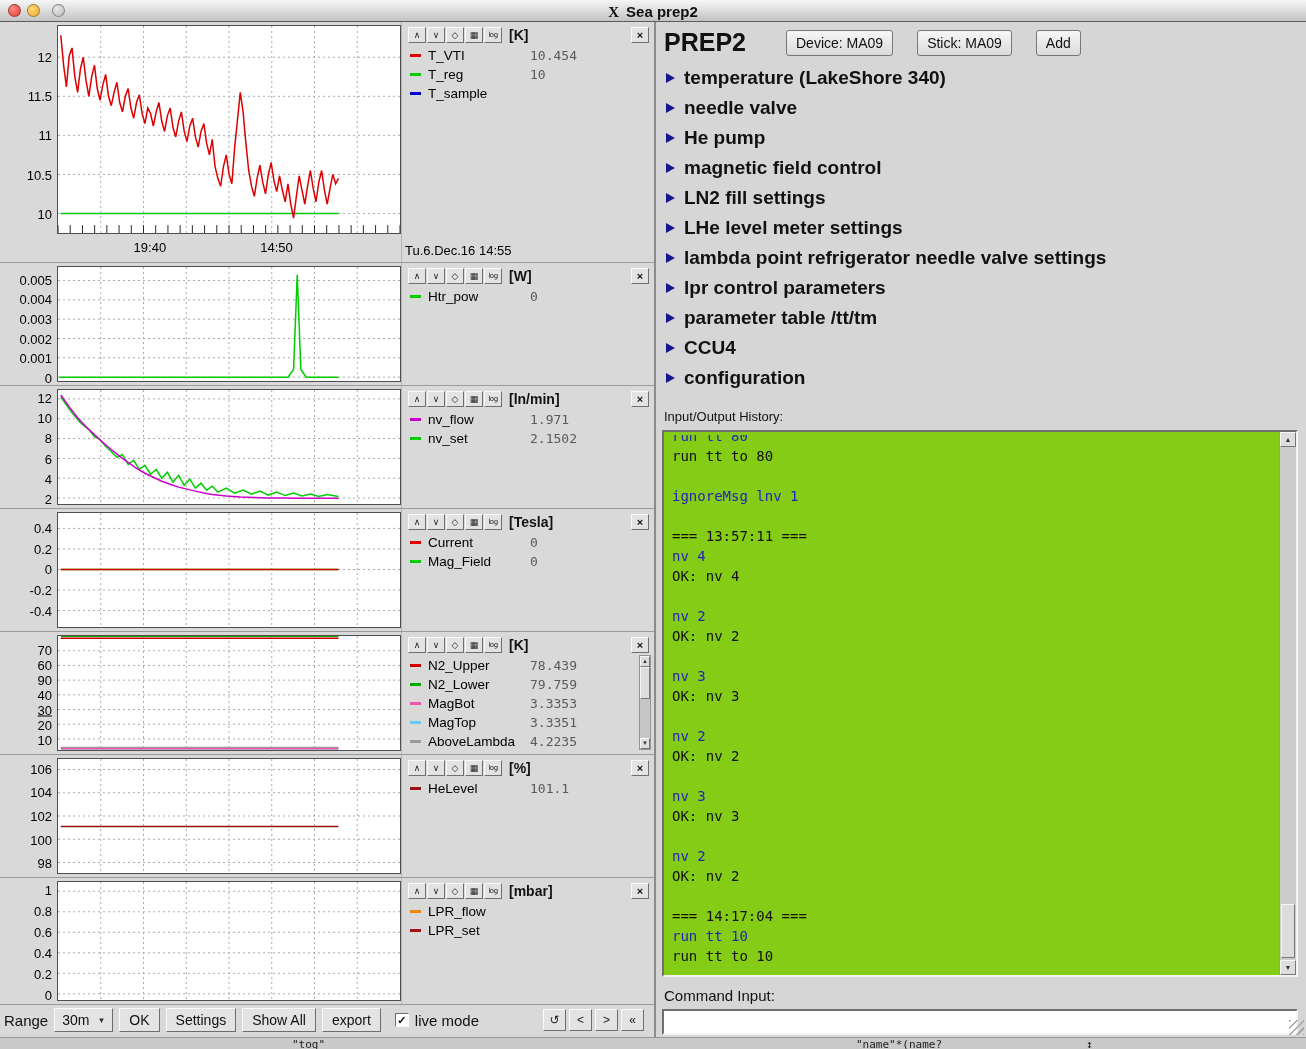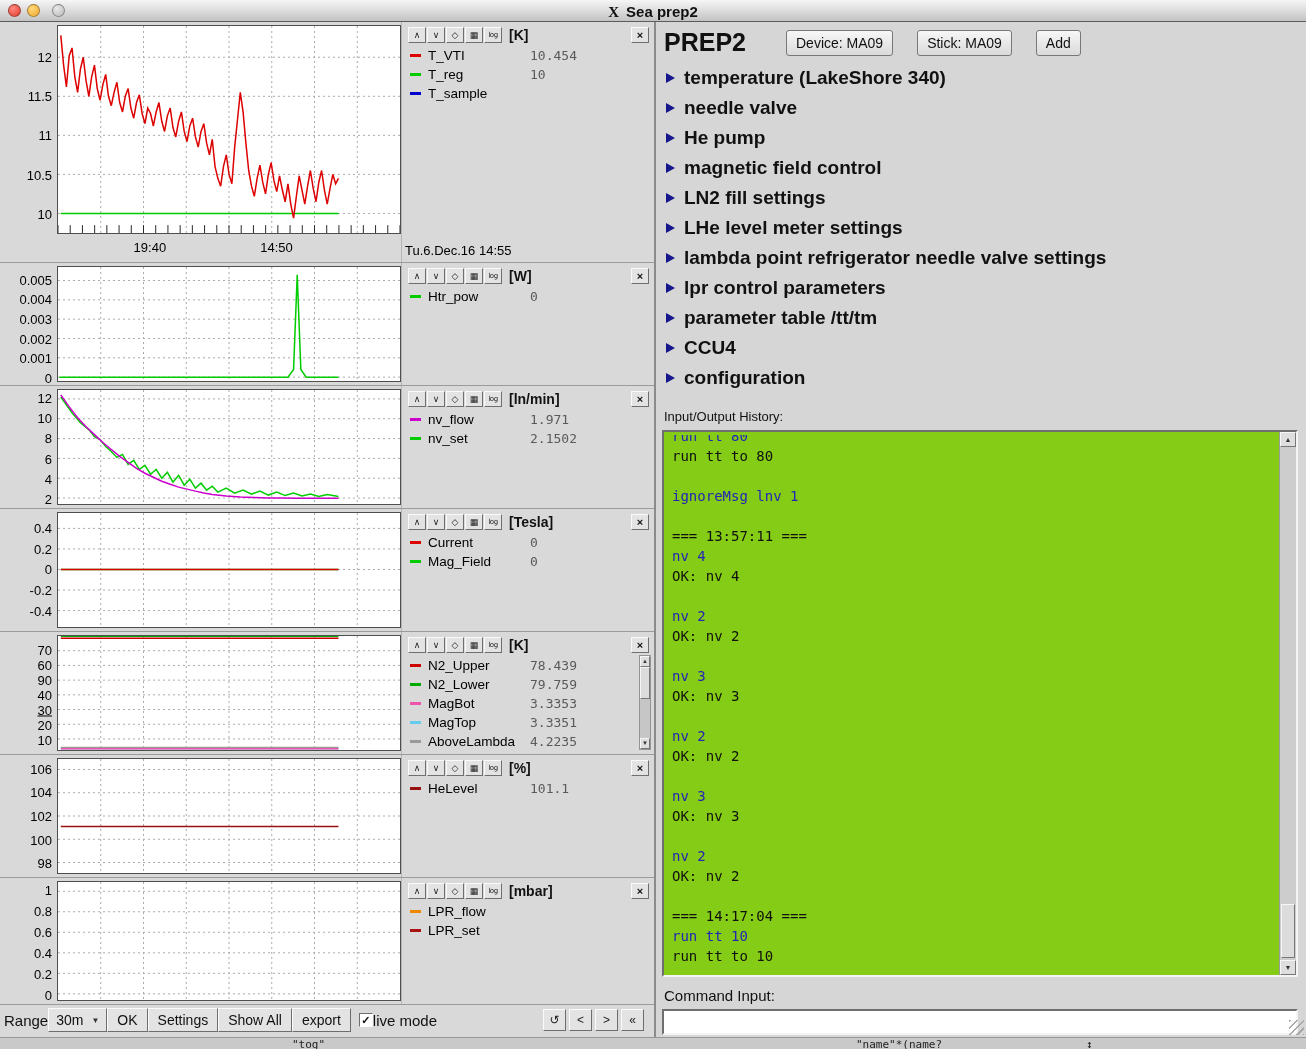--- a/index.html
+++ b/index.html
@@ -48,21 +48,21 @@
   .lname{min-width:102px;color:#000}
   .lval{font-family:"DejaVu Sans Mono",monospace;color:#5a5a5a;font-size:13px}
   .timestamp{position:absolute;left:3px;bottom:4px;font-size:13px;color:#000;white-space:nowrap}
 
   .lscroll{position:absolute;right:3px;top:23px;bottom:4px;width:12px;background:#c6c6c6;border:1px solid #949494;display:flex;flex-direction:column}
   .lsbtn{height:11px;font-size:6px;line-height:9px;text-align:center;background:#dedede;border:1px solid;border-color:#f6f6f6 #777 #777 #f6f6f6;padding:0;color:#333}
   .lstrough{flex:1;position:relative}
   .lsthumb{position:absolute;left:0;right:0;top:0;height:45%;background:#dcdcdc;border:1px solid;border-color:#f6f6f6 #777 #777 #f6f6f6}
 
   
-  .controls{height:31px;flex:none;display:flex;align-items:center;gap:0;padding:0 10px 0 4px;
+  .controls{height:31px;flex:none;display:flex;align-items:center;gap:6px;padding:0 10px 0 4px;
             border-top:1px solid #9b9b9b;background:#d9d9d9;font-size:15px}
   .tkbtn{background:#e3e3e3;border:1px solid;border-color:#fbfbfb #6d6d6d #6d6d6d #fbfbfb;font-size:14px;
          padding:3px 9px;font-family:inherit;color:#111}
   .optmenu{display:inline-flex;align-items:center;gap:8px;background:#e3e3e3;border:1px solid;
          border-color:#fbfbfb #6d6d6d #6d6d6d #fbfbfb;padding:3px 7px;font-size:14px}
   .optarrow{font-size:8px;color:#333}
   .checkbox{width:14px;height:14px;background:#fff;border:1px solid;border-color:#6d6d6d #fbfbfb #fbfbfb #6d6d6d;
          display:inline-flex;align-items:center;justify-content:center;font-size:11px;font-weight:bold;color:#111;margin-left:8px}
   .navwrap{margin-left:auto;display:flex;gap:3px}
   .navbtn{width:23px;height:22px;background:#e3e3e3;border:1px solid;border-color:#fbfbfb #6d6d6d #6d6d6d #fbfbfb;

